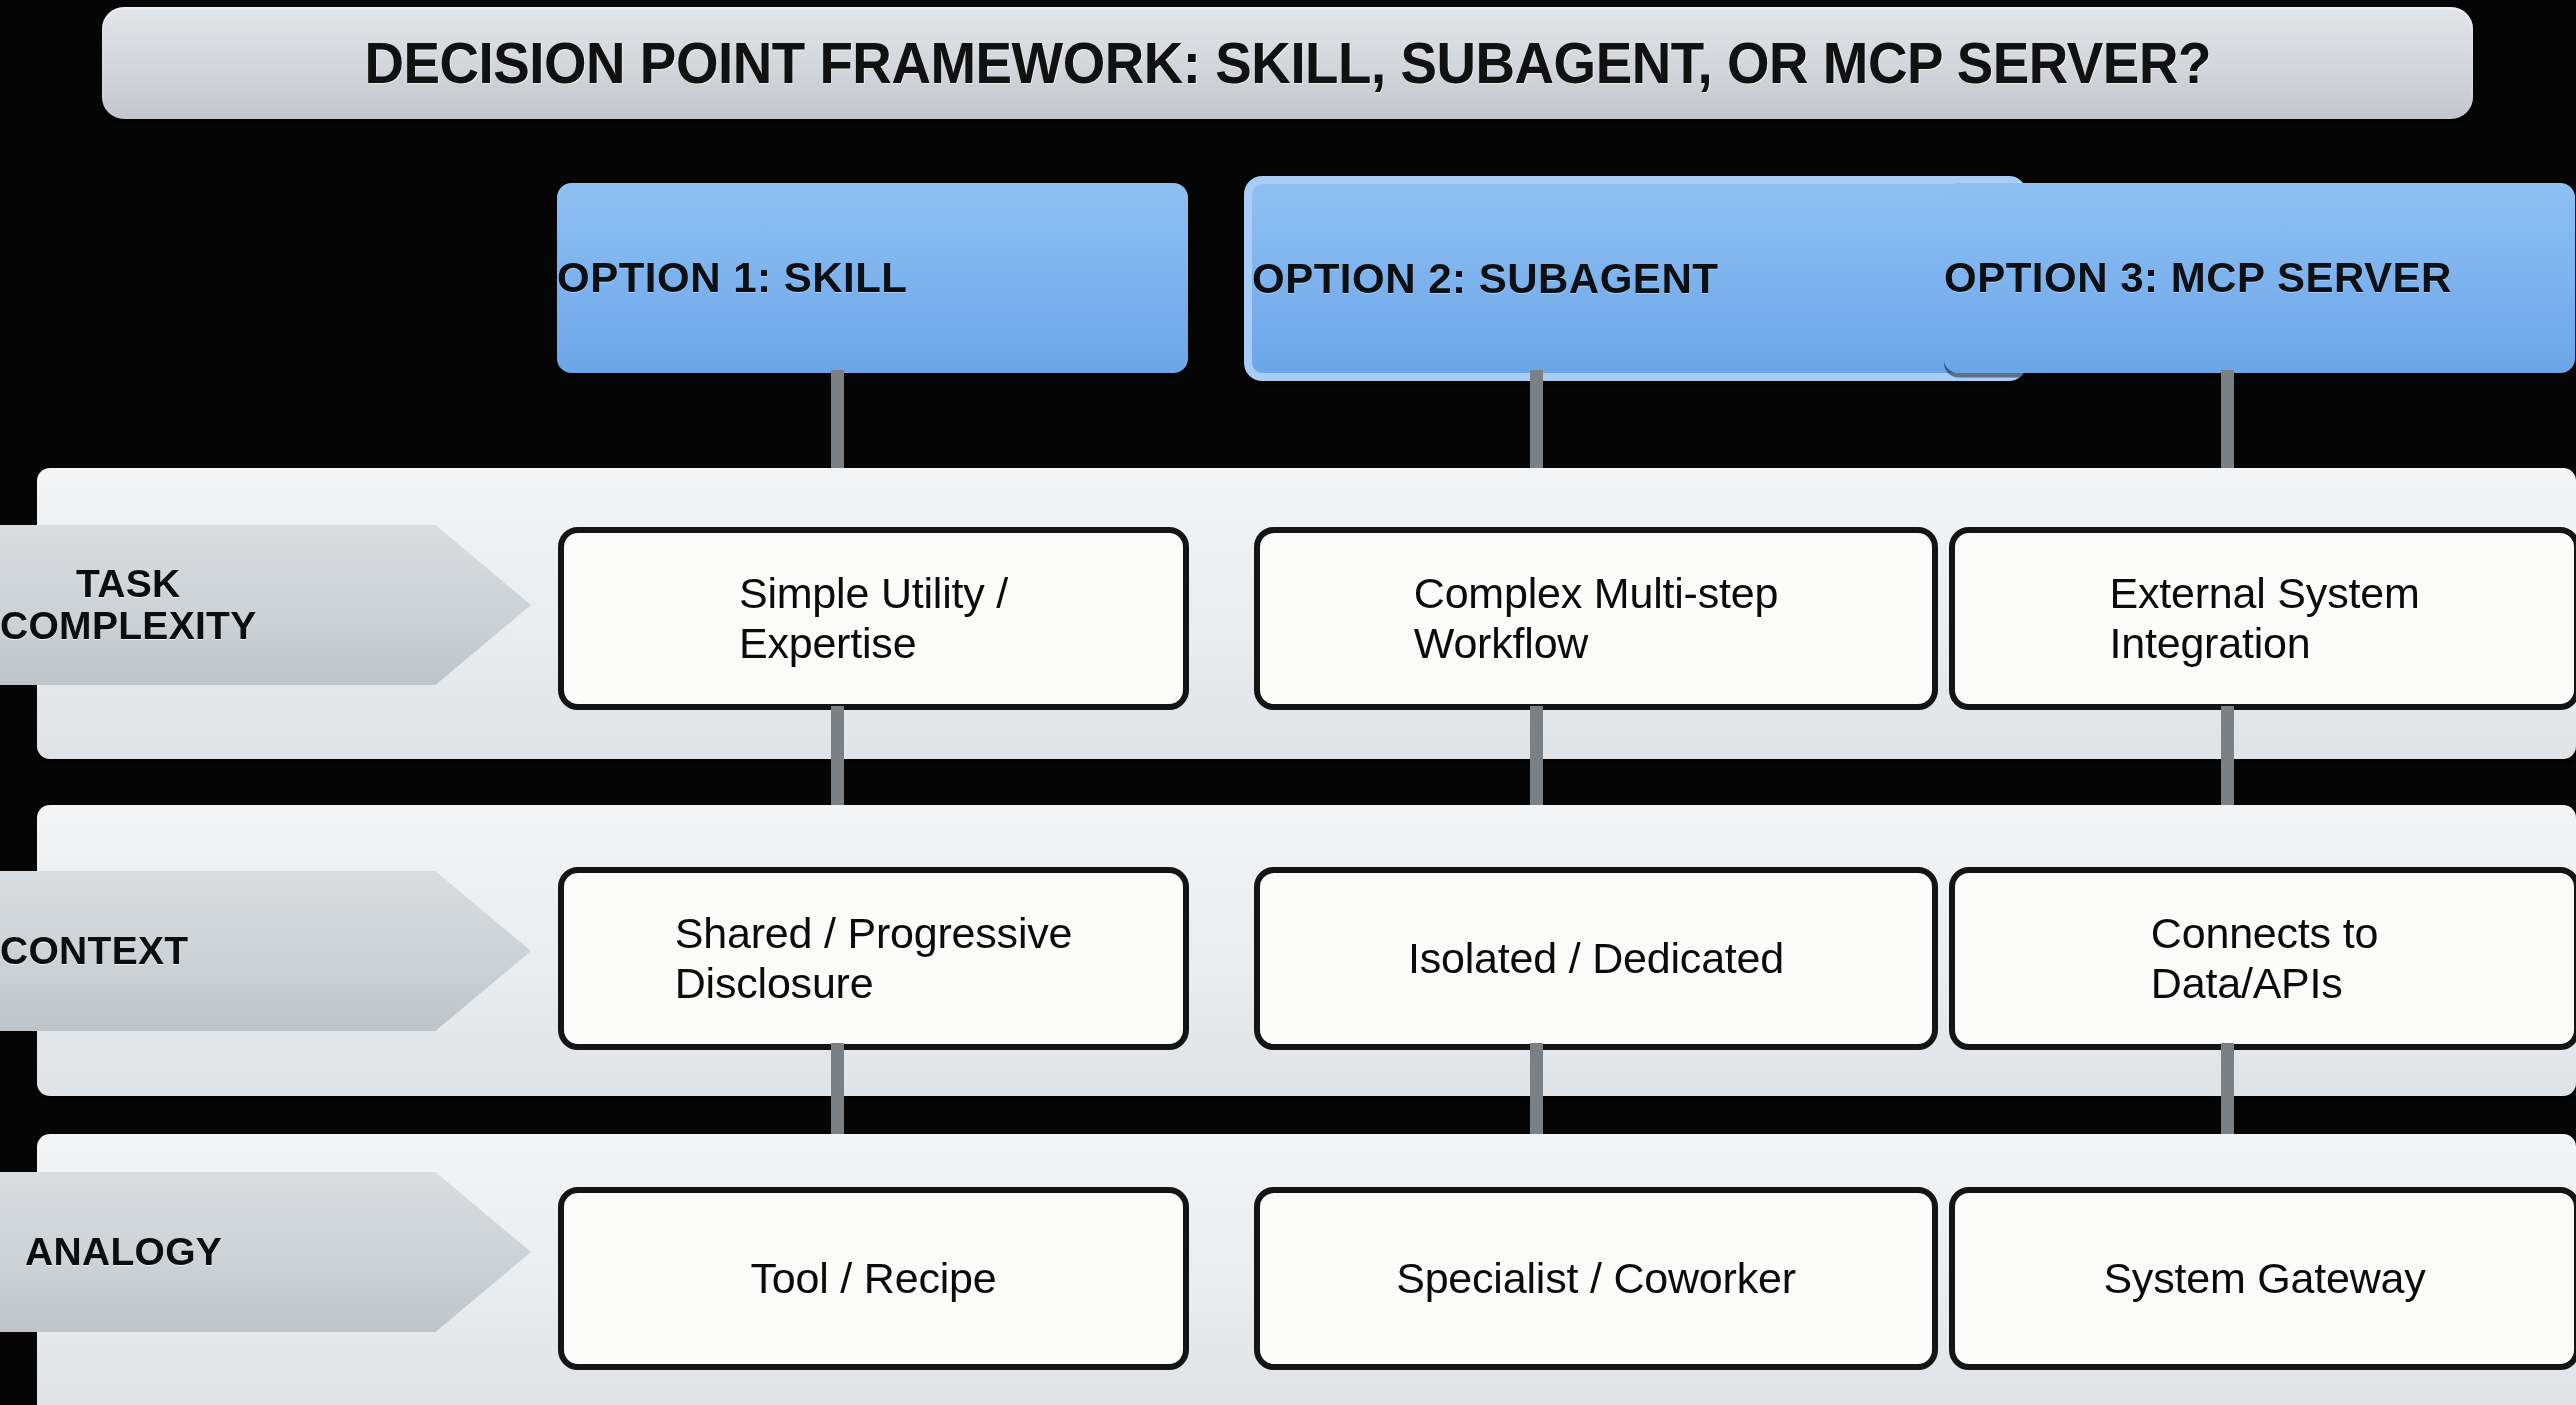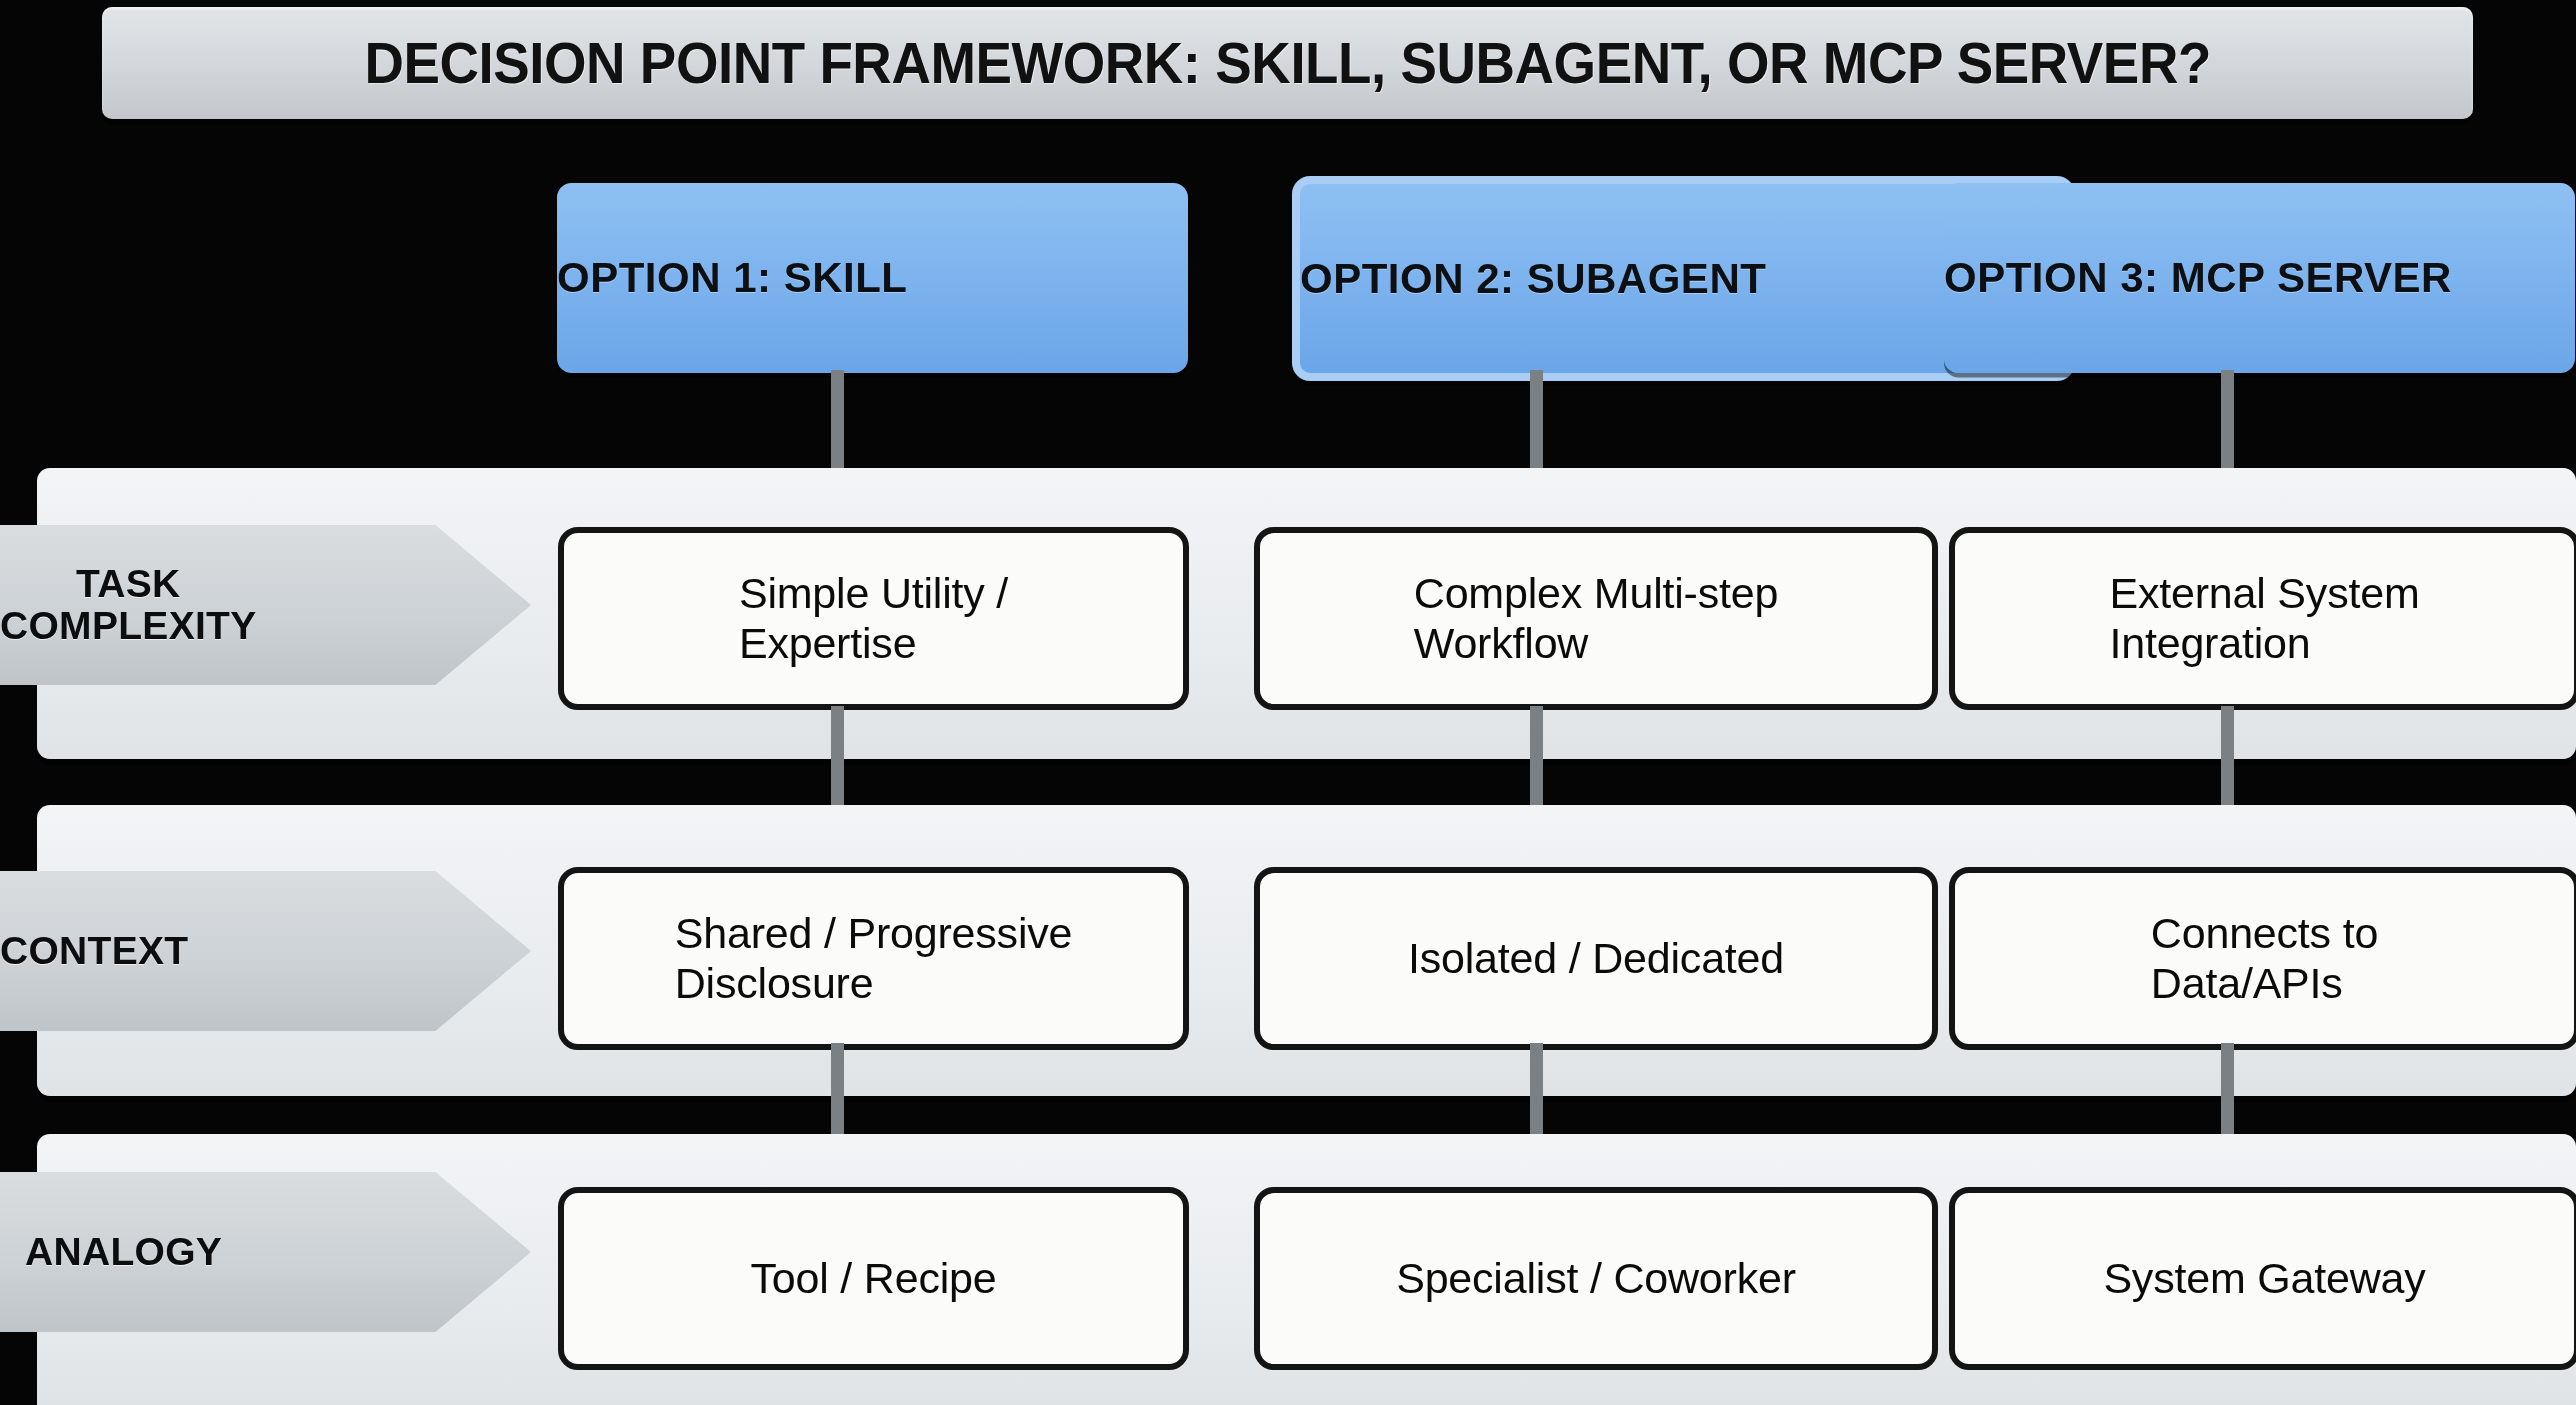--- a/index.html
+++ b/index.html
@@ -24,21 +24,21 @@
   }
 
   
   .title-bar {
     position: absolute;
     left: 102px;
     top: 7.3px;
     width: 2371px;
     height: 112px;
     background: linear-gradient(180deg, #e2e5e8 0%, #d2d6da 55%, #c3c7cc 100%);
-    border-radius: 10px;
+    border-radius: 22px;
     box-shadow: 0 5.5px 0 rgba(0,0,0,0.55), 0 1.8px 2.7px rgba(255,255,255,0.5) inset;
     display: flex;
     align-items: center;
     justify-content: center;
   }
   .title-text {
     font-size: 57px;
     font-weight: bold;
     letter-spacing: -0.5px;
     color: #111111;
@@ -64,21 +64,21 @@
   .option-header .oh-label {
     font-size: 42px;
     font-weight: bold;
     color: #0c0f13;
     white-space: nowrap;
     letter-spacing: 0.5px;
     text-shadow: 0 0.9px 0 rgba(255,255,255,0.35);
   }
   #option-header-1 { left: 521px;  width: 631px; }
   #option-header-2 {
-    left: 1256px; width: 783px;
+    left: 1208px; width: 783px;
     top: 176px; height: 205px;
     border: 8.2px solid #a9cdf5;
     border-radius: 18.3px;
     box-sizing: border-box;
   }
   #option-header-3 { left: 1908px; width: 631px; }
 
   
   .band {
     position: absolute;

